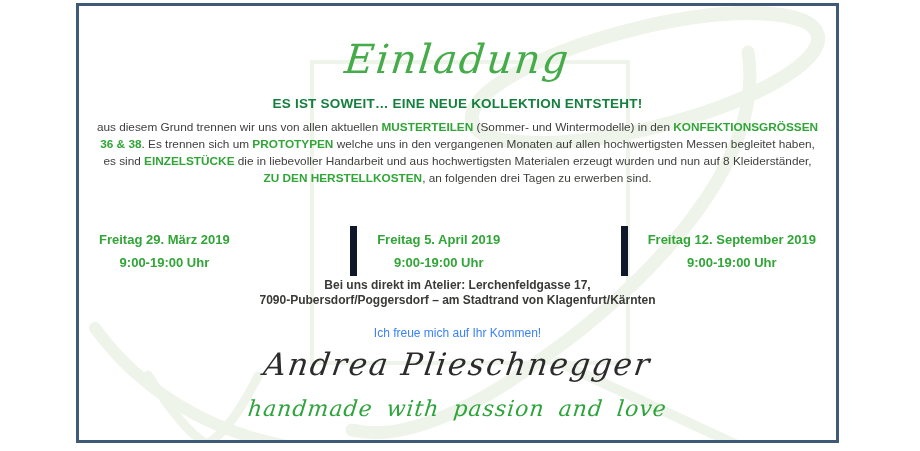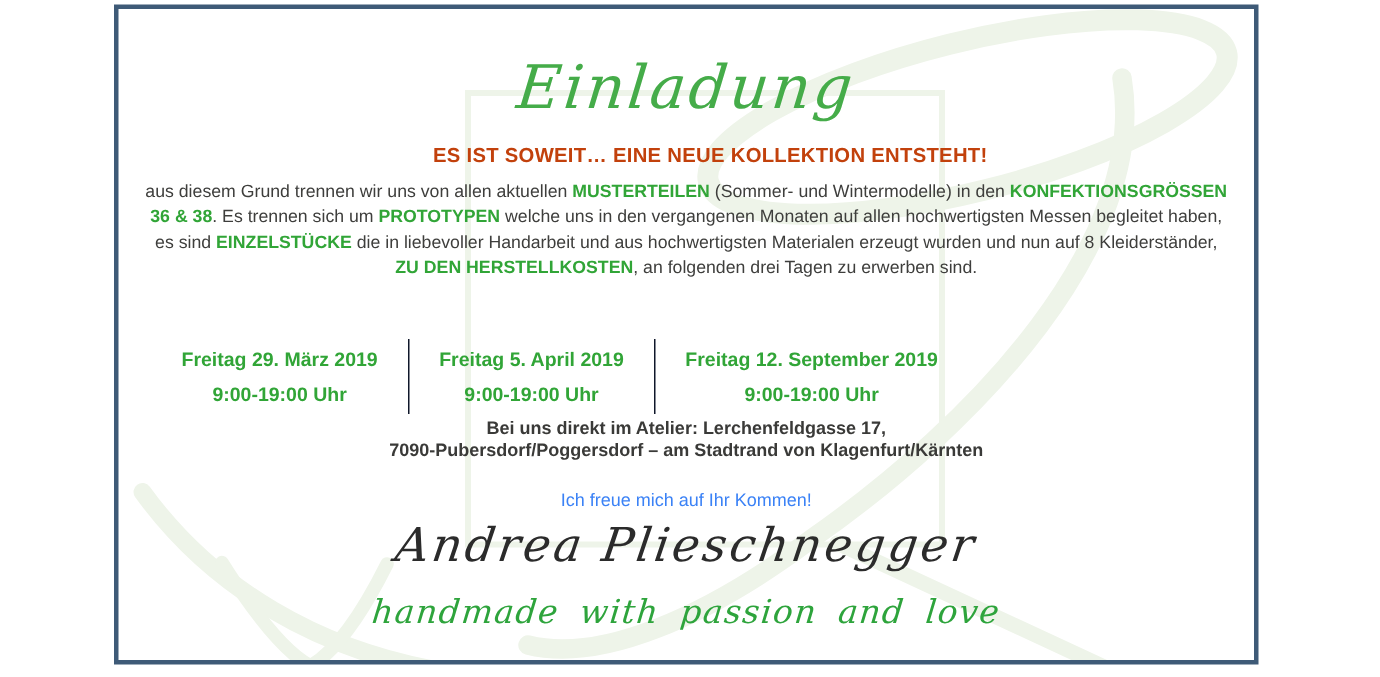--- a/index.html
+++ b/index.html
@@ -6,30 +6,30 @@
   .stage{position:relative;width:920px;height:451px;background:#ffffff;overflow:hidden;
          font-family:"Liberation Sans", sans-serif;}
   .frame{position:absolute;left:76px;top:3px;width:763px;height:440px;
          border:3px solid #3e5a77;box-sizing:border-box;background:transparent;}
   .watermark{position:absolute;left:0;top:0;width:920px;height:451px;pointer-events:none;}
   .content{position:absolute;left:79px;top:6px;width:757px;height:434px;text-align:center;}
 
   .title{position:absolute;left:0;width:100%;top:30px;
          font-family:"DejaVu Serif", serif;font-style:italic;
          font-size:40px;color:#45ac49;letter-spacing:2px;transform:skewX(-6deg);}
-  .headline{position:absolute;left:16px;width:100%;top:90px;
-            font-size:13.5px;font-weight:bold;color:#c2410c;letter-spacing:.2px;}
+  .headline{position:absolute;left:0;width:100%;top:90px;
+            font-size:13.5px;font-weight:bold;color:#15803d;letter-spacing:.2px;}
   .paragraph{position:absolute;left:0;width:100%;top:113px;
              font-size:11.8px;line-height:17px;color:#3e3e3c;}
   .pline{white-space:pre-wrap;}
   .grn{color:#31a537;font-weight:bold;text-align:right;}
 
-  .dates{position:absolute;left:0;width:100%;top:220px;display:flex;justify-content:flex-start;margin-left:22px;}
+  .dates{position:absolute;left:0;width:100%;top:220px;display:flex;justify-content:space-between;}
   .date-col{padding:2px 20px;font-size:13px;font-weight:bold;color:#31a537;line-height:23px;}
-  .date-col + .date-col{border-left:1px solid #0f172a;}
+  .date-col + .date-col{border-left:7px solid #0f172a;}
 
   .addr{position:absolute;left:0;width:100%;top:272px;
         font-size:12px;font-weight:bold;color:#3a3a38;line-height:15px;}
   .closing{position:absolute;left:0;width:100%;top:320px;
            font-size:12px;color:#3b82f6;}
   .signature{position:absolute;left:0;width:100%;top:340px;
              font-family:"DejaVu Serif", serif;font-style:italic;
              font-size:31px;color:#2b2b2b;letter-spacing:2px;transform:skewX(-8deg);}
   .tagline{position:absolute;left:0;width:100%;top:390px;
            font-family:"DejaVu Serif", serif;font-style:italic;

